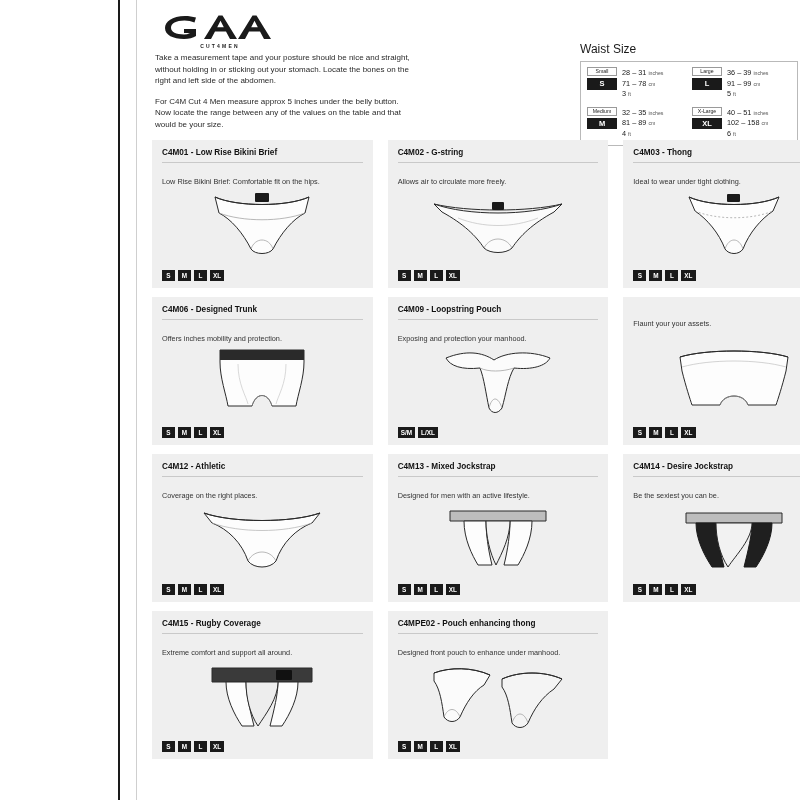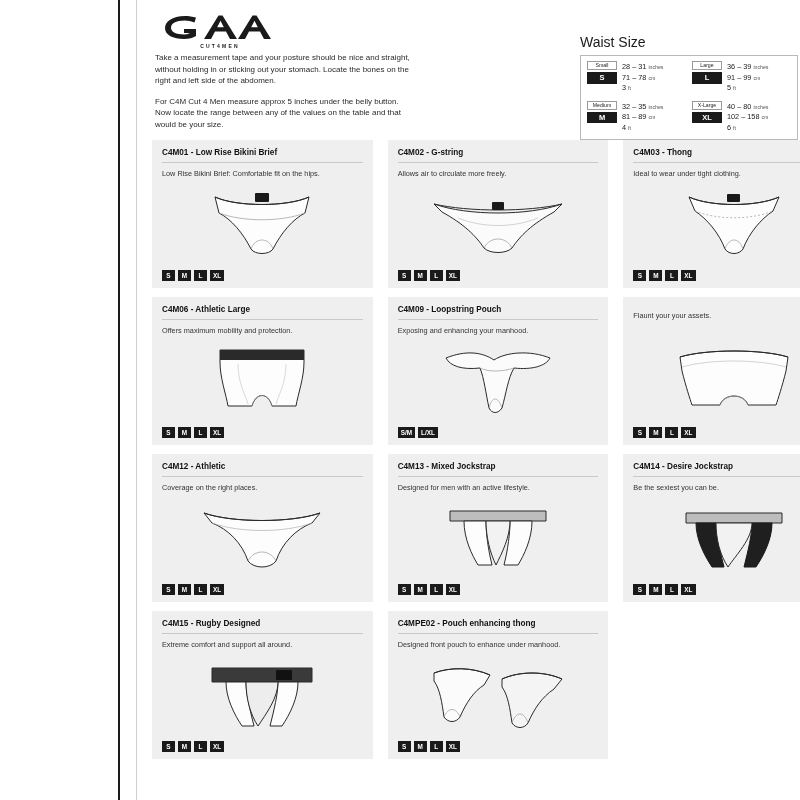--- a/index.html
+++ b/index.html
@@ -51,21 +51,21 @@
     font-size: 8px;
     line-height: 11.5px;
     color: #2a2a2a;
   }
 
   
   .waist {
     position: absolute; right: 2px; top: 34px; width: 218px;
   }
   .waist-title {
-    font-size: 14px; font-weight: 400; color: #1a1a1a; margin-bottom: 5px;
+    font-size: 12px; font-weight: 400; color: #1a1a1a; margin-bottom: 5px; margin-top: 8px;
   }
   .waist-box {
     border: 1px solid #b9b9b9;
     padding: 5px 6px 6px 6px;
     display: flex; gap: 6px;
   }
   .waist-col { display: flex; flex-direction: column; gap: 7px; flex: 1; }
   .waist-row { display: flex; align-items: flex-start; gap: 5px; }
   .sz-stack { display: flex; flex-direction: column; gap: 2px; width: 30px; }
   .sz-name {
@@ -93,21 +93,21 @@
     position: relative;
     overflow: hidden;
   }
   .card-title {
     font-size: 8.2px; font-weight: 700; color: #111;
     padding-bottom: 5px;
     border-bottom: 1px solid #c9c9c9;
   }
   .card-desc {
     font-size: 7.3px; line-height: 10px; color: #333;
-    margin-top: 6px; height: 21px;
+    margin-top: 14px; height: 21px;
   }
   .art {
     position: absolute; left: 0; right: 0; top: 46px; height: 78px;
     display: flex; align-items: center; justify-content: center;
   }
   .sizes {
     position: absolute; left: 10px; bottom: 7px;
     display: flex; gap: 3px;
   }
   .sz-chip {
@@ -184,21 +184,21 @@
                 <div><span>91 – 99</span> <span class="u">cm</span></div>
                 <div><span>5</span> <span class="u">ft</span></div>
               </div>
             </div>
             <div class="waist-row">
               <div class="sz-stack">
                 <div class="sz-name">X-Large</div>
                 <div class="sz-letter">XL</div>
               </div>
               <div class="sz-vals">
-                <div><span>40 – 80</span> <span class="u">inches</span></div>
+                <div><span>40 – 51</span> <span class="u">inches</span></div>
                 <div><span>102 – 158</span> <span class="u">cm</span></div>
                 <div><span>6</span> <span class="u">ft</span></div>
               </div>
             </div>
           </div>
         </div>
       </div>
     </div>
 
     <div class="grid">
@@ -257,42 +257,42 @@
         </div>
         <div class="sizes">
           <span class="sz-chip">S</span>
           <span class="sz-chip">M</span>
           <span class="sz-chip">L</span>
           <span class="sz-chip">XL</span>
         </div>
       </div>
 
       <div class="card">
-        <div class="card-title">C4M06 - Athletic Large</div>
-        <div class="card-desc">Offers maximum mobility and protection.</div>
+        <div class="card-title">C4M06 - Designed Trunk</div>
+        <div class="card-desc">Offers inches mobility and protection.</div>
         <div class="art">
           <svg width="128" height="76" viewBox="0 0 128 76">
             <path d="M22 6 L106 6 L106 18 C106 34 100 50 98 62 L74 62 C70 48 58 48 54 62 L30 62 C28 50 22 34 22 18 Z" fill="#fdfdfd" stroke="#2a2a2a" stroke-width="1"></path>
             <rect x="22" y="6" width="84" height="10" fill="#2a2a2a"></rect>
             <path d="M54 62 C58 48 70 48 74 62" fill="none" stroke="#9a9a9a" stroke-width="0.7"></path>
             <path d="M40 20 C40 40 48 52 50 60" fill="none" stroke="#c0c0c0" stroke-width="0.6"></path>
             <path d="M88 20 C88 40 80 52 78 60" fill="none" stroke="#c0c0c0" stroke-width="0.6"></path>
           </svg>
         </div>
         <div class="sizes">
           <span class="sz-chip">S</span>
           <span class="sz-chip">M</span>
           <span class="sz-chip">L</span>
           <span class="sz-chip">XL</span>
         </div>
       </div>
 
       <div class="card">
         <div class="card-title">C4M09 - Loopstring Pouch</div>
-        <div class="card-desc">Exposing and enhancing your manhood.</div>
+        <div class="card-desc">Exposing and protection your manhood.</div>
         <div class="art">
           <svg width="124" height="76" viewBox="0 0 124 76">
             <path d="M10 14 C30 6 46 8 58 16 C70 8 94 6 114 14 C110 22 96 26 78 24 C72 34 70 50 66 64 C62 70 56 70 53 64 C50 50 48 34 44 24 C26 26 14 22 10 14 Z" fill="#fbfbfb" stroke="#2a2a2a" stroke-width="1"></path>
             <path d="M44 24 C52 28 66 28 78 24" fill="none" stroke="#9a9a9a" stroke-width="0.7"></path>
             <path d="M53 64 C56 52 62 52 66 64" fill="none" stroke="#9a9a9a" stroke-width="0.7"></path>
           </svg>
         </div>
         <div class="sizes">
           <span class="sz-chip">S/M</span>
           <span class="sz-chip">L/XL</span>
@@ -369,21 +369,21 @@
         </div>
         <div class="sizes">
           <span class="sz-chip">S</span>
           <span class="sz-chip">M</span>
           <span class="sz-chip">L</span>
           <span class="sz-chip">XL</span>
         </div>
       </div>
 
       <div class="card">
-        <div class="card-title">C4M15 - Rugby Designed</div>
+        <div class="card-title">C4M15 - Rugby Coverage</div>
         <div class="card-desc">Extreme comfort and support all around.</div>
         <div class="art">
           <svg width="128" height="72" viewBox="0 0 128 72">
             <path d="M14 8 L114 8 L114 22 L14 22 Z" fill="#3a3a3a" stroke="#2a2a2a" stroke-width="1"></path>
             <rect x="78" y="10" width="16" height="10" rx="1" fill="#111"></rect>
             <path d="M28 22 C28 38 36 54 44 66 L56 66 C52 50 48 34 48 22 Z" fill="#fdfdfd" stroke="#2a2a2a" stroke-width="1"></path>
             <path d="M100 22 C100 38 92 54 84 66 L72 66 C76 50 80 34 80 22 Z" fill="#fdfdfd" stroke="#2a2a2a" stroke-width="1"></path>
             <path d="M48 22 C48 38 52 54 60 66 C68 54 80 38 80 22 Z" fill="#ededed" stroke="#2a2a2a" stroke-width="1"></path>
           </svg>
         </div>

